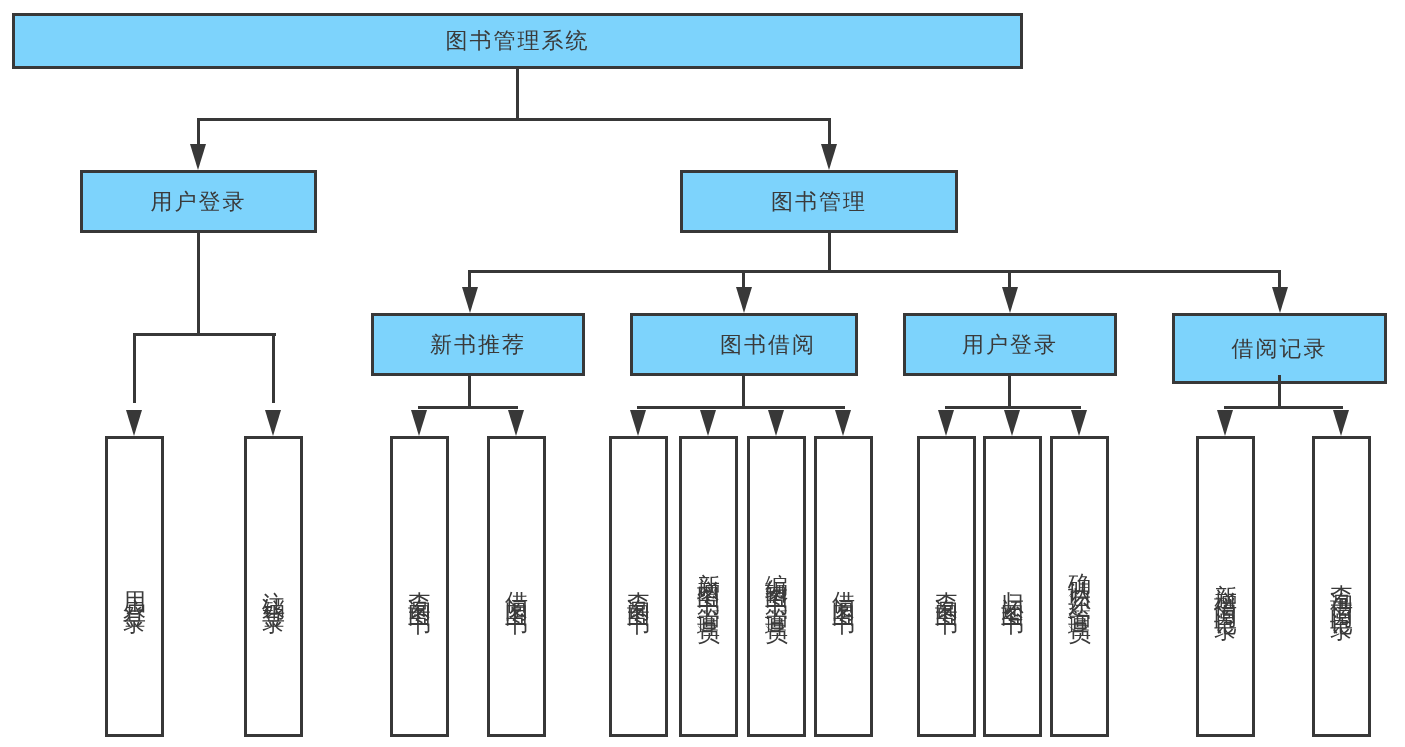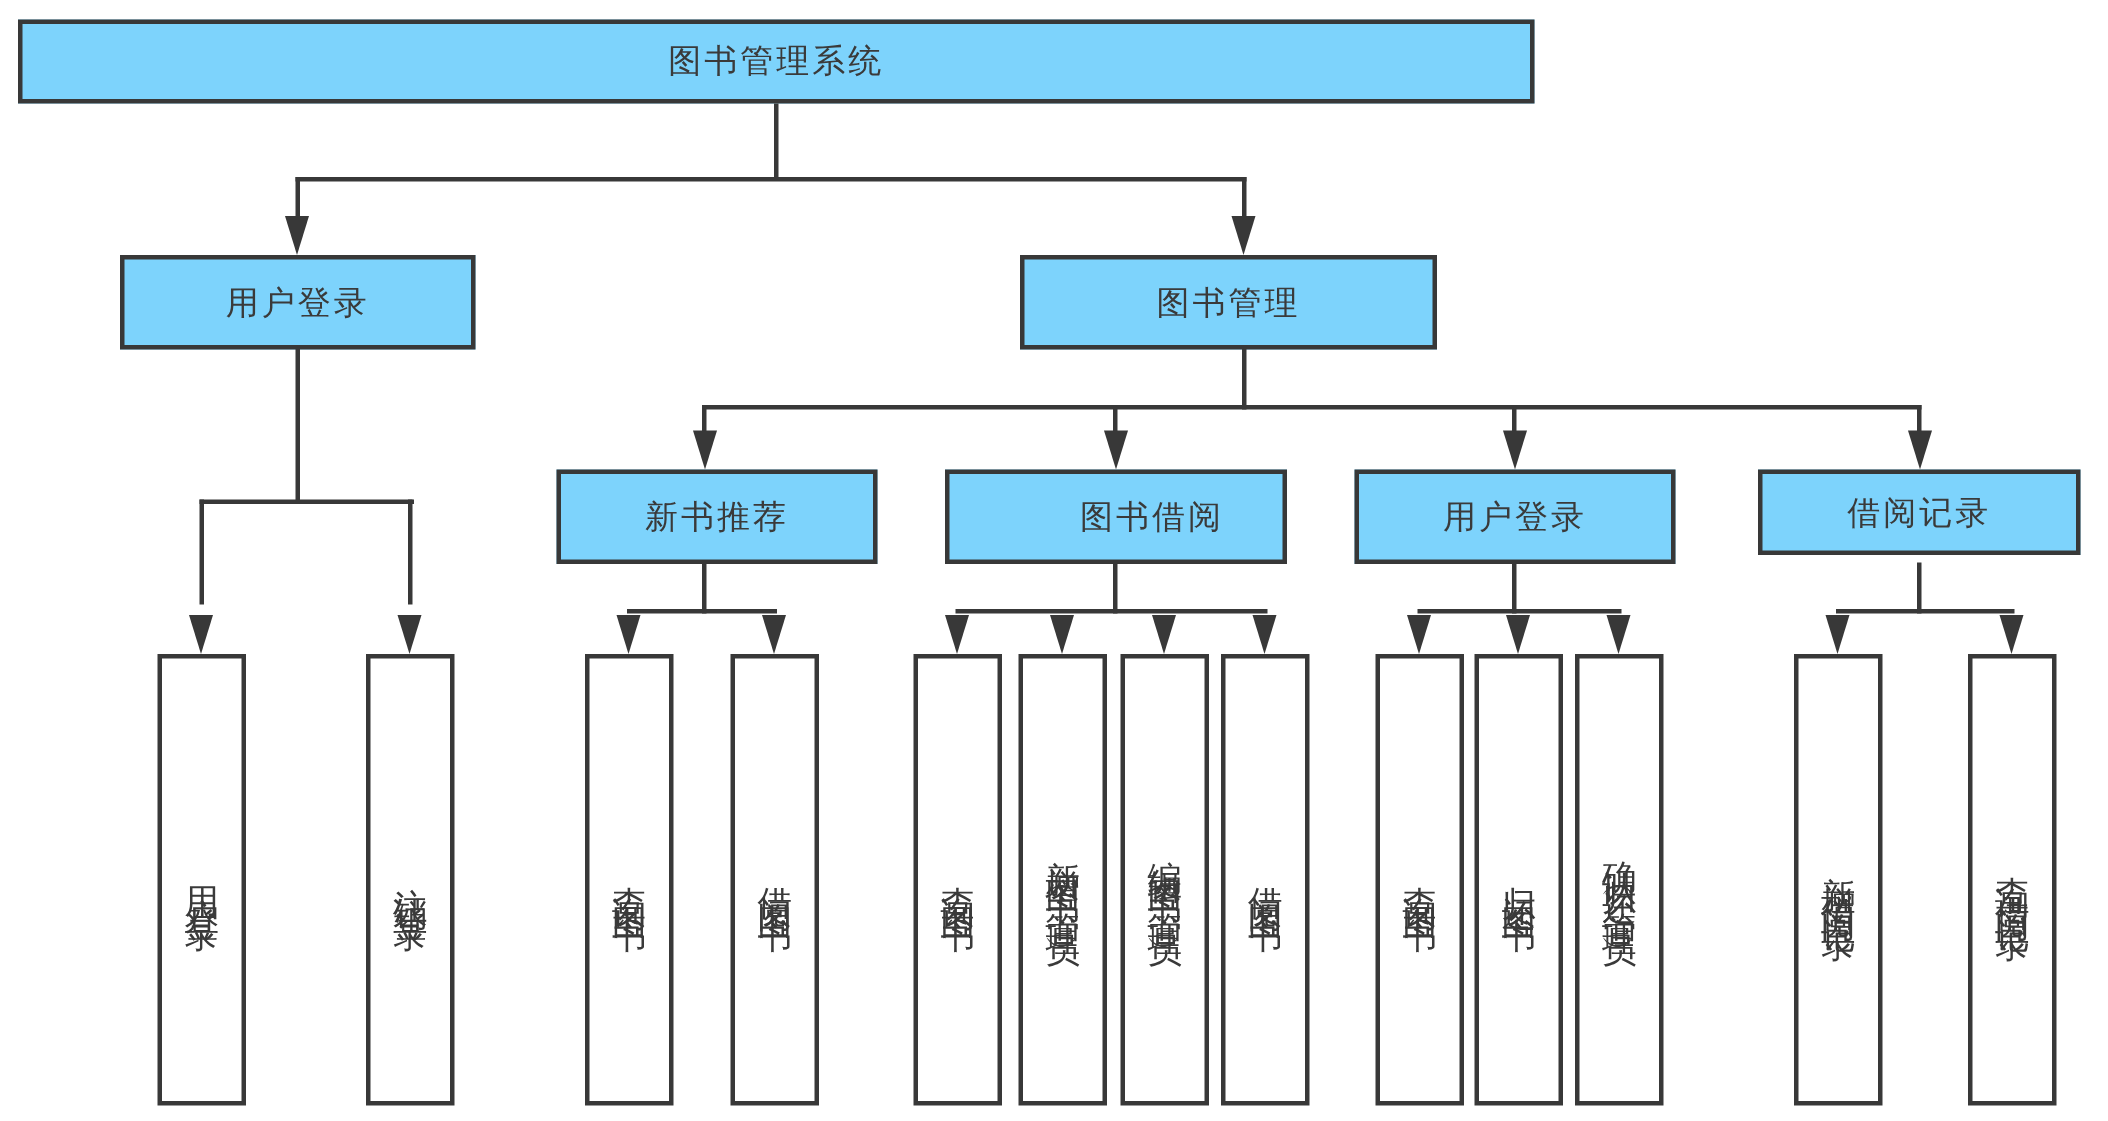--- a/index.html
+++ b/index.html
@@ -79,21 +79,21 @@
 
   <div class="box" style="left:371px; top:313px; width:214px; height:63px;">
     <span>新书推荐</span>
   </div>
   <div class="box" style="left:630px; top:313px; width:228px; height:63px;padding-left:48px;">
     <span>图书借阅</span>
   </div>
   <div class="box" style="left:903px; top:313px; width:214px; height:63px;">
     <span>用户登录</span>
   </div>
-  <div class="box" style="left:1172px; top:313px; width:215px; height:57px;">
+  <div class="box" style="left:1172px; top:313px; width:215px; height:71px;">
     <span>借阅记录</span>
   </div>
 
   <div class="vline" style="left:468px; top:375px; height:34px;"></div>
   <div class="hline" style="left:418px; top:406px; width:100px;"></div>
   <div class="arrow" style="left:411px; top:410px;"></div>
   <div class="arrow" style="left:508px; top:410px;"></div>
 
   <div class="vline" style="left:742px; top:375px; height:34px;"></div>
   <div class="hline" style="left:637px; top:406px; width:208px;"></div>

